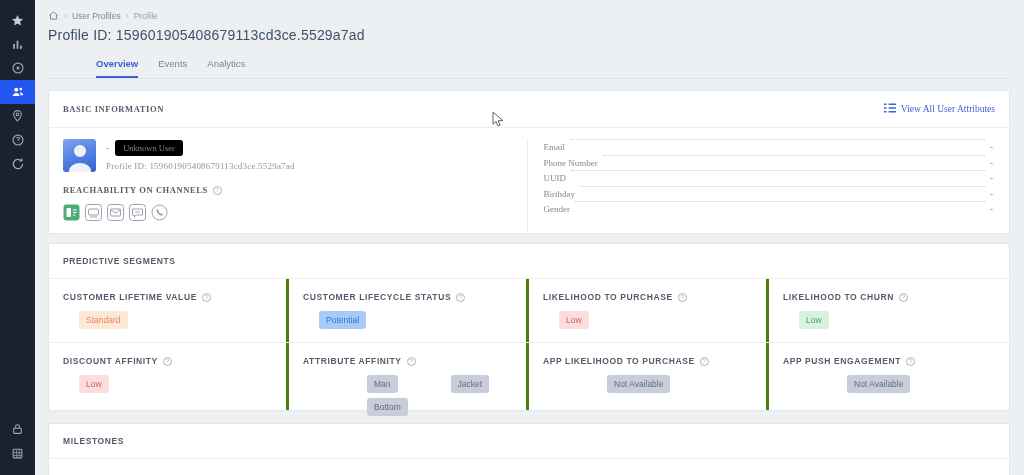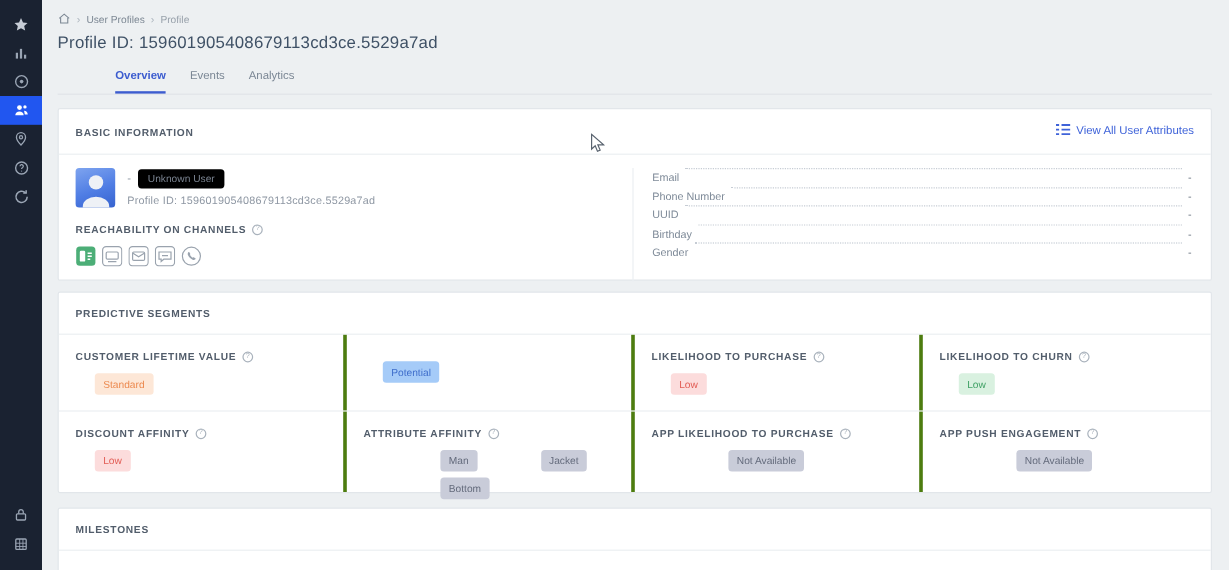--- a/index.html
+++ b/index.html
@@ -42,21 +42,21 @@
   .card { background:#fff; border:1px solid #e2e6ea; border-radius:2px; }
   .card-header {
     display:flex; align-items:center; justify-content:space-between;
     padding:12px 14px; border-bottom:1px solid #eceff2;
   }
   .section-title { font-size:8.5px; font-weight:bold; letter-spacing:0.6px; color:#525d6b; text-transform:uppercase; }
 
   .link-blue { display:flex; align-items:center; gap:5px; font-size:9.5px; color:#3f63d9; cursor:pointer; }
 
   
-  #basic-card { margin-top:11px; height:144px; }
+  #basic-card { margin-top:11px; height:144px;font-family:Liberation Serif, serif; }
   .basic-body { display:flex; padding:11px 14px 0 14px; height:106px; }
   .basic-left { flex:1; padding-right:14px; }
   .basic-right { flex:1; border-left:1px solid #eceff2; padding:3px 2px 0 16px; }
 
   .profile-row { display:flex; gap:10px; }
   .avatar {
     width:33px; height:33px; border-radius:3px; position:relative; overflow:hidden;
     background:linear-gradient(160deg,#7ea4ef 0%,#4f7de4 55%,#3663cf 100%);
   }
   .avatar .head { position:absolute; left:50%; top:6px; transform:translateX(-50%); width:12px; height:12px; border-radius:50%; background:#eef1f6; }
@@ -324,20 +324,24 @@
     <div class="seg-label-row">
       <span class="section-title seg-label">CUSTOMER LIFETIME VALUE</span>
       <span class="help-icon"></span>
     </div>
     <div class="seg-badges">
             <span class="badge badge-orange">Standard</span>
           </div>
   </div>
 
   <div class="seg-cell">
+    <div class="seg-label-row">
+      <span class="section-title seg-label">CUSTOMER LIFECYCLE STATUS</span>
+      <span class="help-icon"></span>
+    </div>
     <div class="seg-badges">
             <span class="badge badge-blue">Potential</span>
           </div>
   </div>
 
   <div class="seg-cell">
     <div class="seg-label-row">
       <span class="section-title seg-label">LIKELIHOOD TO PURCHASE</span>
       <span class="help-icon"></span>
     </div>

